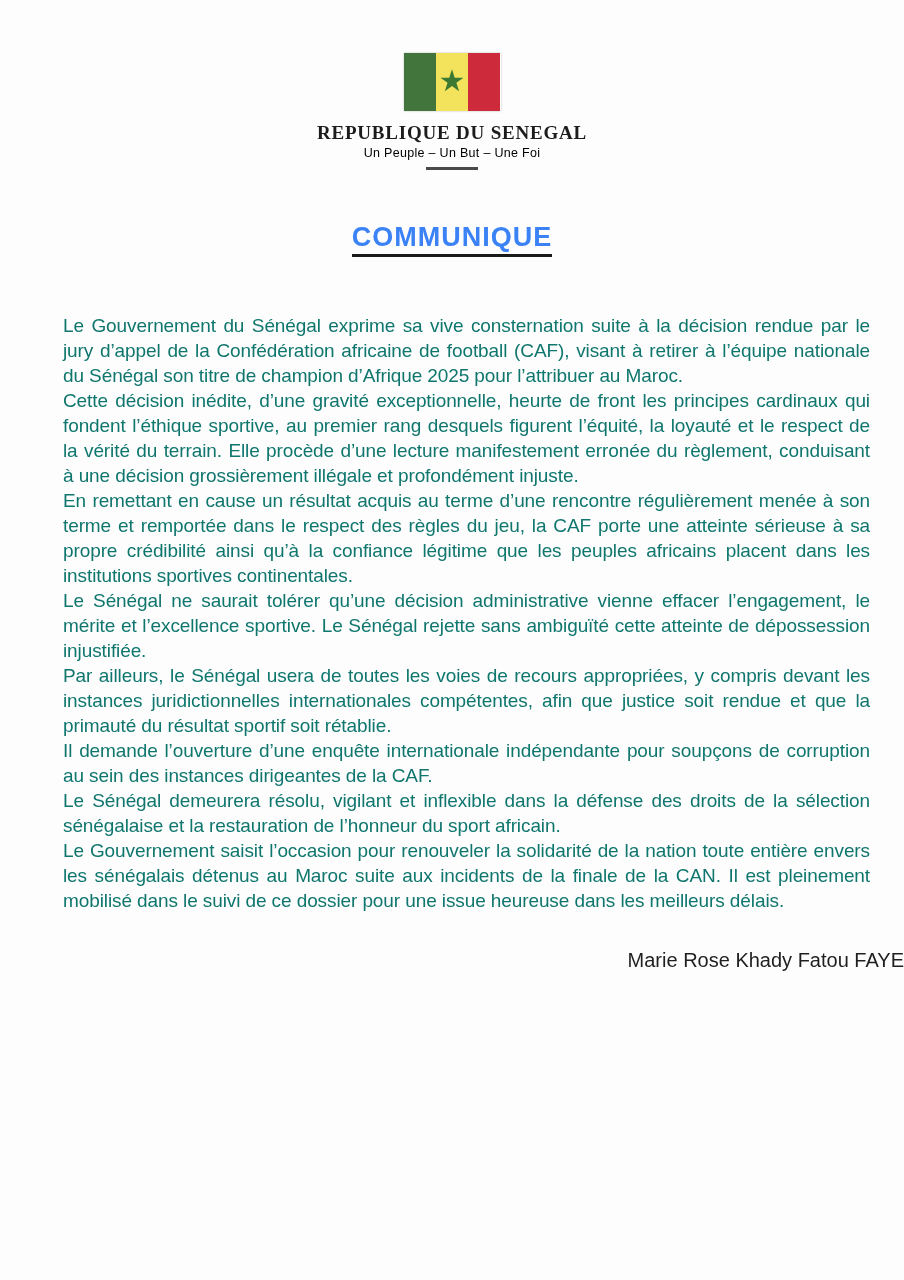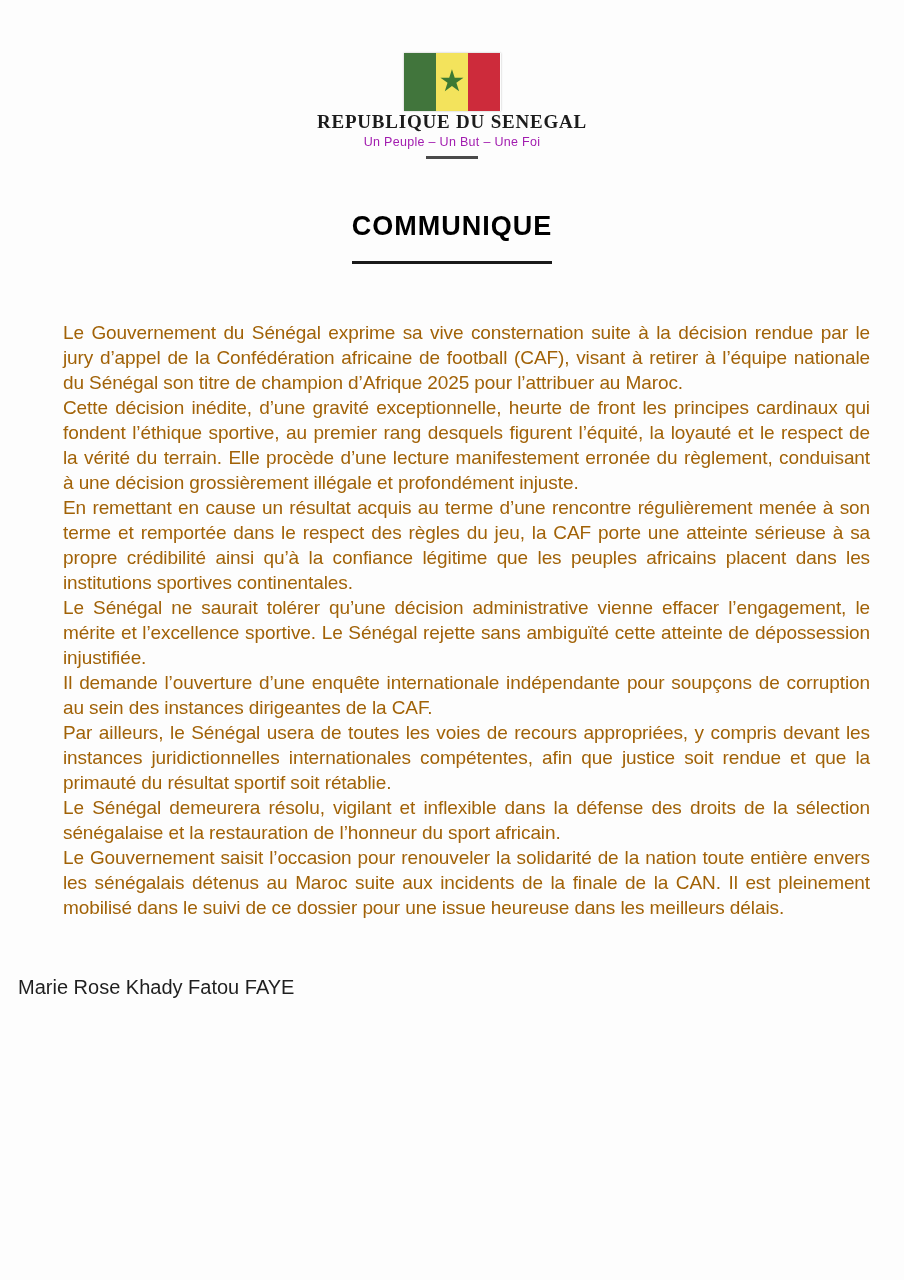--- a/index.html
+++ b/index.html
@@ -25,70 +25,71 @@
   }
   .flag .stripe { flex: 1; height: 100%; }
   .flag .star {
     position: absolute;
     left: 50%; top: 50%;
     transform: translate(-50%, -54%);
     font-size: 30px;
     line-height: 1;
   }
   .republic {
+    margin-top: 11px;
     font-family: "Liberation Serif", serif;
     font-weight: bold;
     font-size: 19px;
     letter-spacing: 0.8px;
     color: #1c1c1c;
   }
   .motto {
     margin-top: 2px;
     font-size: 12.5px;
-    color: #a21caf;
+    color: #000000;
     letter-spacing: 0.3px;
   }
   .header-dash {
     width: 52px; height: 3px;
     margin: 7px auto 0;
     background: #4a4a4a;
   }
   
   .title-wrap { text-align: center; margin-top: 52px; }
   .doc-title {
     display: inline-block;
     font-weight: bold;
     font-size: 27px;
     letter-spacing: 1px;
-    color: #000000;
+    color: #3b82f6;
     border-bottom: 3px solid #1a1a1a;
-    padding-bottom: 19px;
+    padding-bottom: 1px;
   }
   
   .body-text {
     margin: 56px 34px 0 63px;
     font-size: 19px;
     line-height: 25px;
     letter-spacing: -0.1px;
-    color: #a16207;
+    color: #0f766e;
   }
   .body-text p {
     text-align: justify;
     margin: 0;
   }
   
   .date-line {
     margin-top: 50px;
     text-align: center;
     font-size: 20px;
     color: #1f1f1f;
   }
   .signature {
-    margin-top: 54px;
-    text-align: left;
+    margin-top: 34px;
+    text-align: right;
     font-size: 20px;
     line-height: 26px;
     color: #1f1f1f;
     padding-left: 18px;
   }
 </style>
 </head>
 <body>
 
 <div class="page">
@@ -107,22 +108,22 @@
 
   <div class="title-wrap">
     <span class="doc-title">COMMUNIQUE</span>
   </div>
 
   <div class="body-text">
     <p>Le Gouvernement du Sénégal exprime sa vive consternation suite à la décision rendue par le jury d’appel de la Confédération africaine de football (CAF), visant à retirer à l’équipe nationale du Sénégal son titre de champion d’Afrique 2025 pour l’attribuer au Maroc.</p>
     <p>Cette décision inédite, d’une gravité exceptionnelle, heurte de front les principes cardinaux qui fondent l’éthique sportive, au premier rang desquels figurent l’équité, la loyauté et le respect de la vérité du terrain. Elle procède d’une lecture manifestement erronée du règlement, conduisant à une décision grossièrement illégale et profondément injuste.</p>
     <p>En remettant en cause un résultat acquis au terme d’une rencontre régulièrement menée à son terme et remportée dans le respect des règles du jeu, la CAF porte une atteinte sérieuse à sa propre crédibilité ainsi qu’à la confiance légitime que les peuples africains placent dans les institutions sportives continentales.</p>
     <p>Le Sénégal ne saurait tolérer qu’une décision administrative vienne effacer l’engagement, le mérite et l’excellence sportive. Le Sénégal rejette sans ambiguïté cette atteinte de dépossession injustifiée.</p>
+    <p>Par ailleurs, le Sénégal usera de toutes les voies de recours appropriées, y compris devant les instances juridictionnelles internationales compétentes, afin que justice soit rendue et que la primauté du résultat sportif soit rétablie.</p>
     <p>Il demande l’ouverture d’une enquête internationale indépendante pour soupçons de corruption au sein des instances dirigeantes de la CAF.</p>
-    <p>Par ailleurs, le Sénégal usera de toutes les voies de recours appropriées, y compris devant les instances juridictionnelles internationales compétentes, afin que justice soit rendue et que la primauté du résultat sportif soit rétablie.</p>
     <p>Le Sénégal demeurera résolu, vigilant et inflexible dans la défense des droits de la sélection sénégalaise et la restauration de l’honneur du sport africain.</p>
     <p>Le Gouvernement saisit l’occasion pour renouveler la solidarité de la nation toute entière envers les sénégalais détenus au Maroc suite aux incidents de la finale de la CAN. Il est pleinement mobilisé dans le suivi de ce dossier pour une issue heureuse dans les meilleurs délais.</p>
   </div>
 
 
   <div class="signature">
     <div>Marie Rose Khady Fatou FAYE</div>
   </div>
 
 </div>

